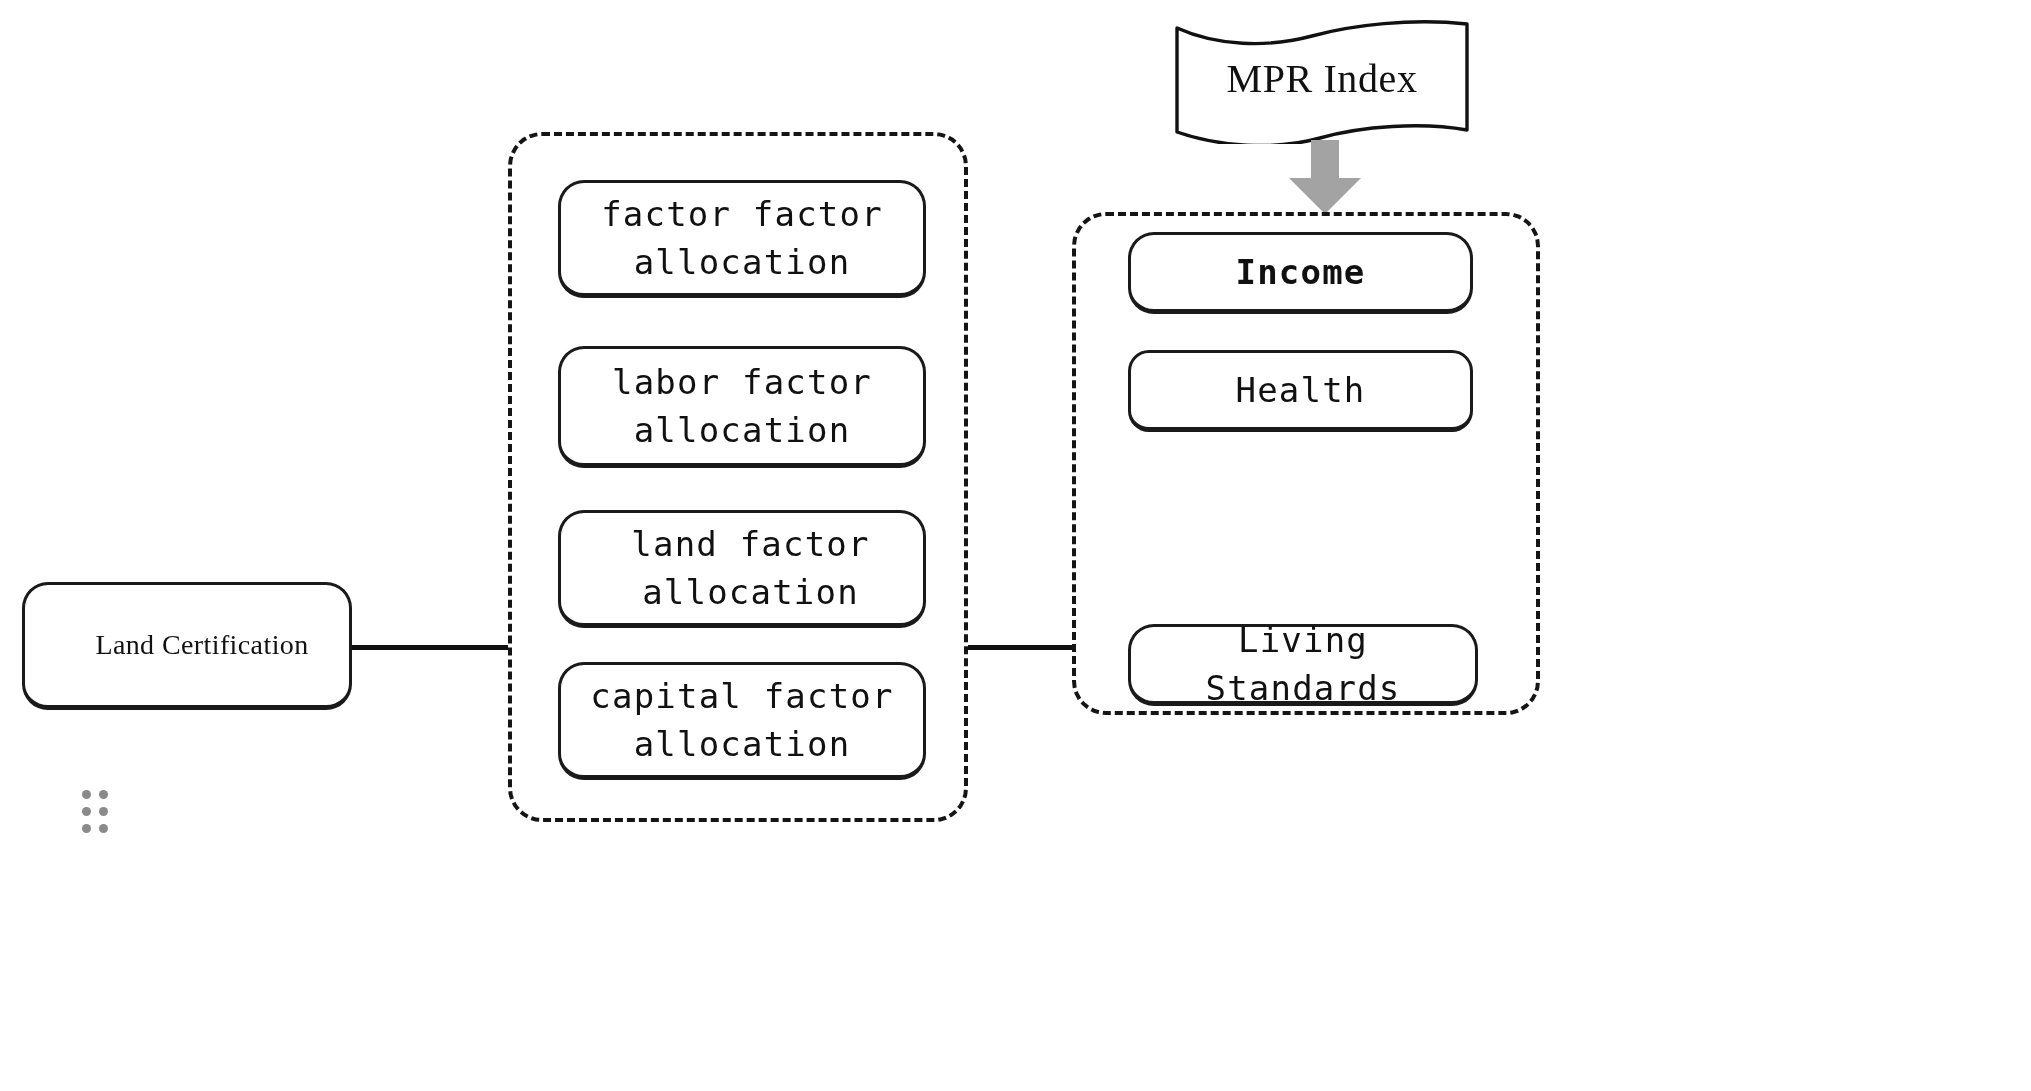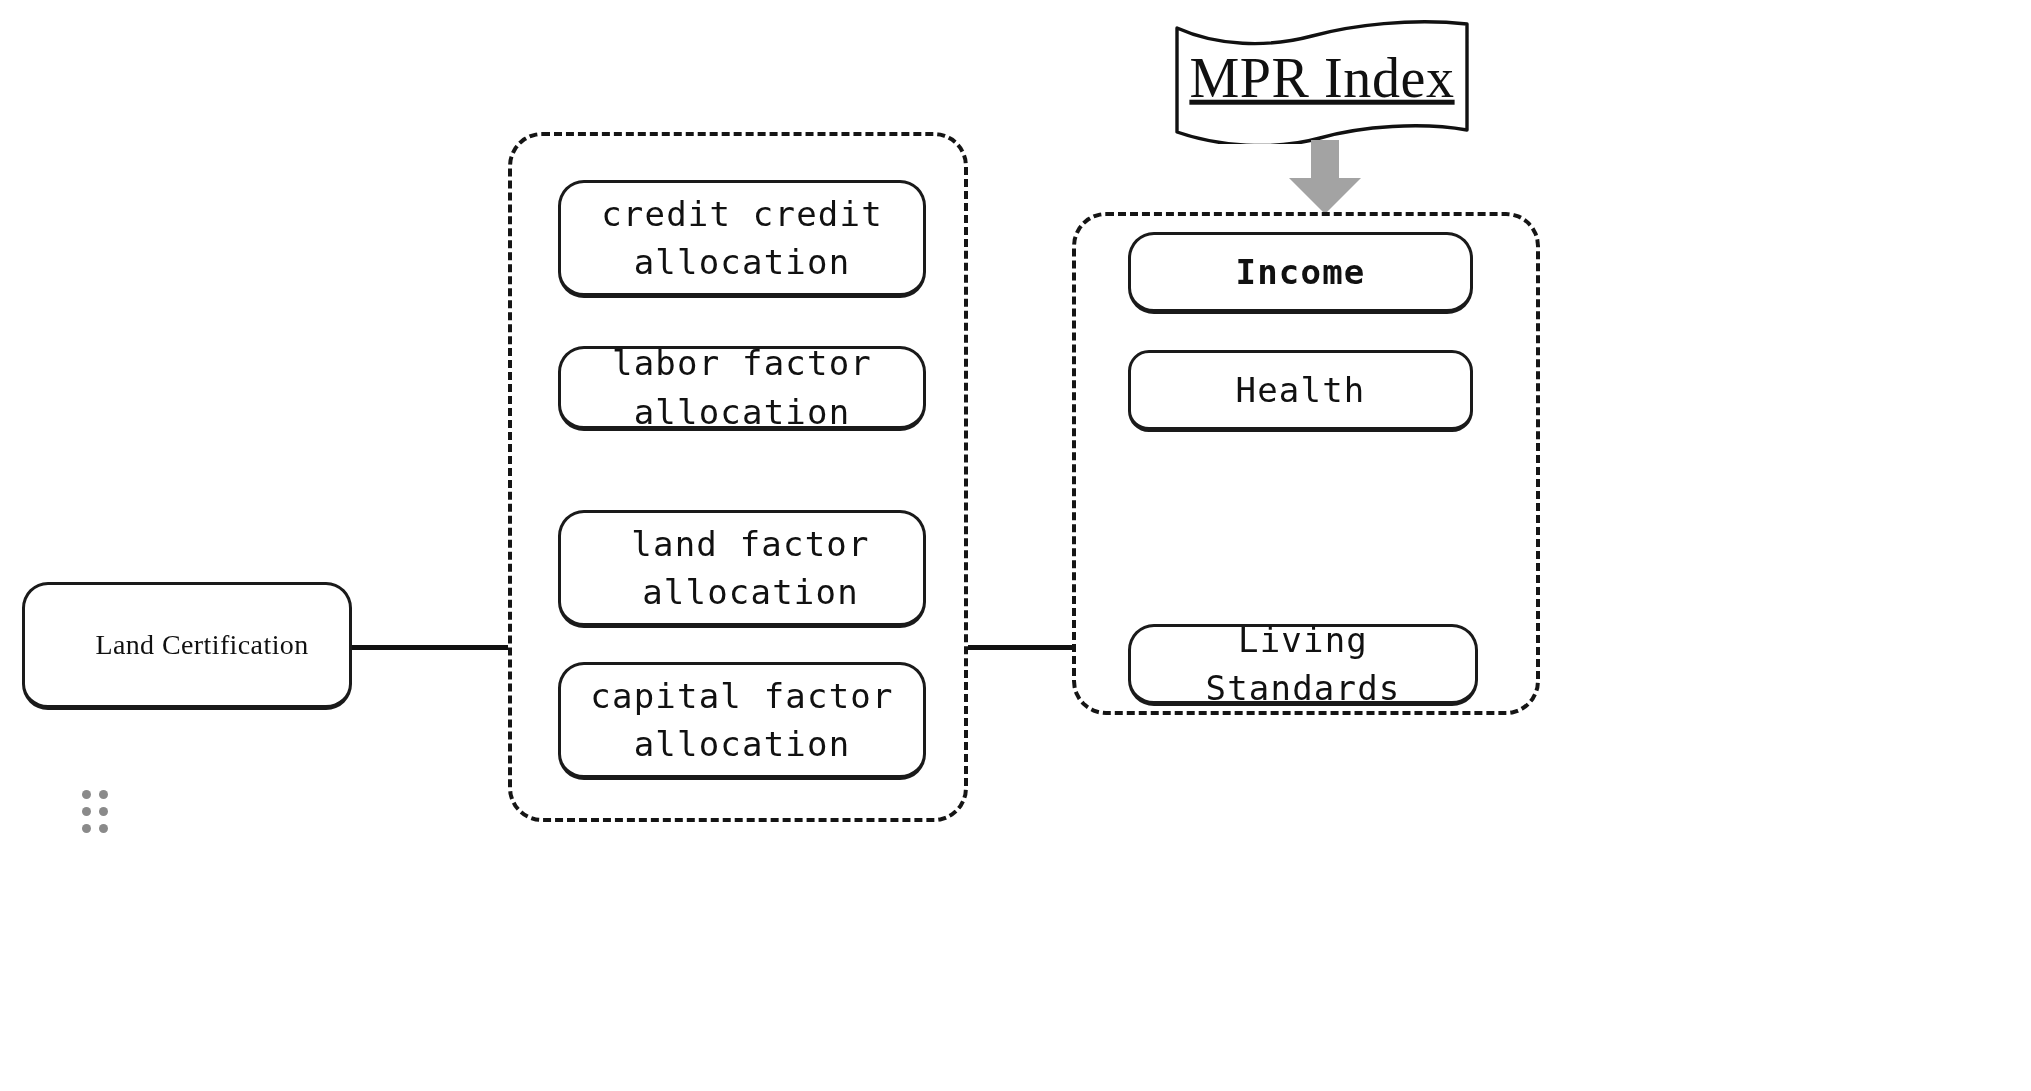--- a/index.html
+++ b/index.html
@@ -72,25 +72,24 @@
     overflow:visible;
   }
   .banner svg{display:block;}
   .banner .banner-text{
     position:absolute;
     left:0; right:0;
     top:50%;
     transform:translateY(-52%);
     text-align:center;
     font-family:"Liberation Serif", serif;
-    font-size:56px;
+    font-size:40px;
     color:#111111;
     letter-spacing:.6px;
     pointer-events:none;
-    text-decoration:underline;
   }
 
   
   .down-arrow{position:absolute;}
   .down-arrow svg{display:block;}
 
   
   .drag-handle{
     position:absolute;
     display:grid;
@@ -113,26 +112,26 @@
   <div class="node root" style="left:22px; top:582px; width:330px; height:128px;">
     <span class="lbl">Land Certification</span>
   </div>
 
   <div class="connector" style="left:352px; top:645px; width:156px;"></div>
 
   <div class="group" style="left:508px; top:132px; width:460px; height:690px;"></div>
 
   <div class="node mono" style="left:558px; top:180px; width:368px; height:118px;">
     <span>
-      <span class="lbl">credit credit</span>
+      <span class="lbl">factor factor</span>
       <span class="lbl">allocation</span>
     </span>
   </div>
 
-  <div class="node mono" style="left:558px; top:346px; width:368px; height:85px;">
+  <div class="node mono" style="left:558px; top:346px; width:368px; height:122px;">
     <span>
       <span class="lbl">labor factor</span>
       <span class="lbl">allocation</span>
     </span>
   </div>
 
   <div class="node mono" style="left:558px; top:510px; width:368px; height:118px;padding-left:17px;">
     <span>
       <span class="lbl">land factor</span>
       <span class="lbl">allocation</span>

